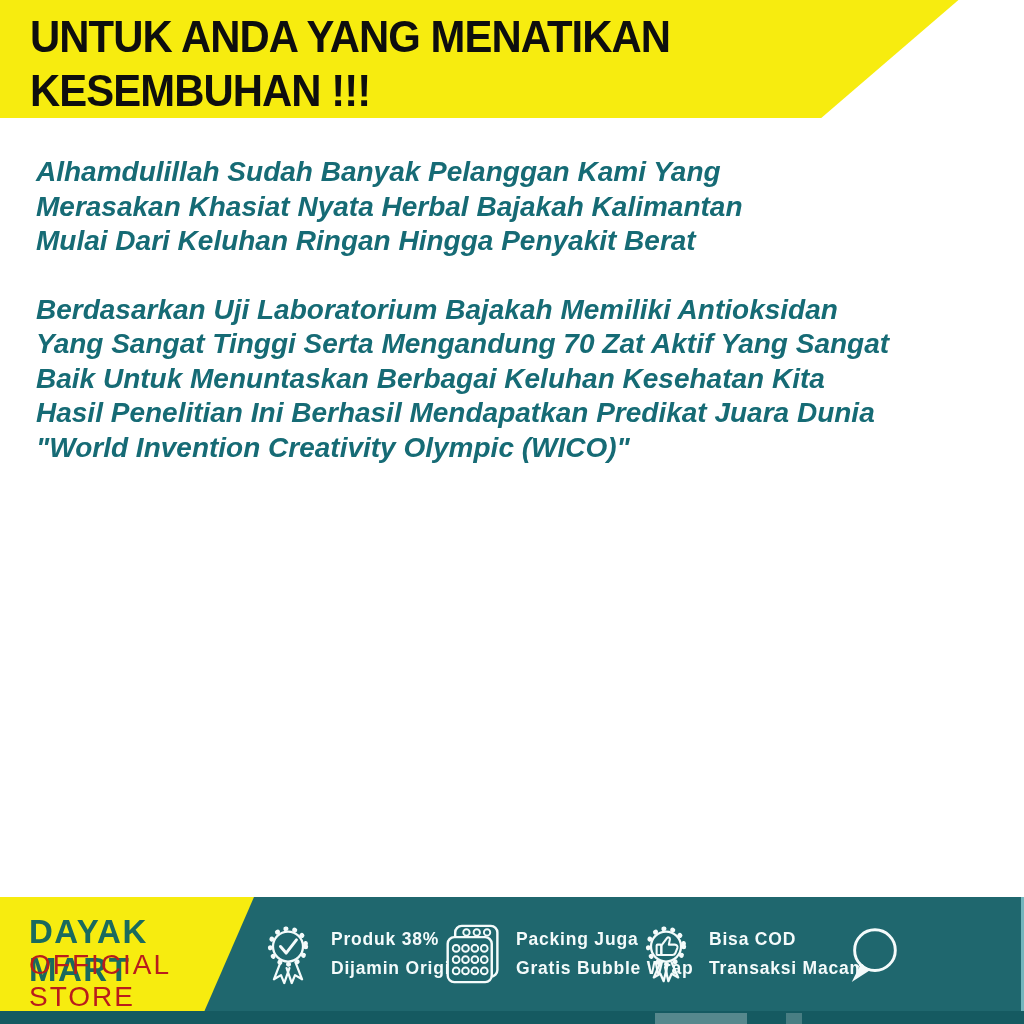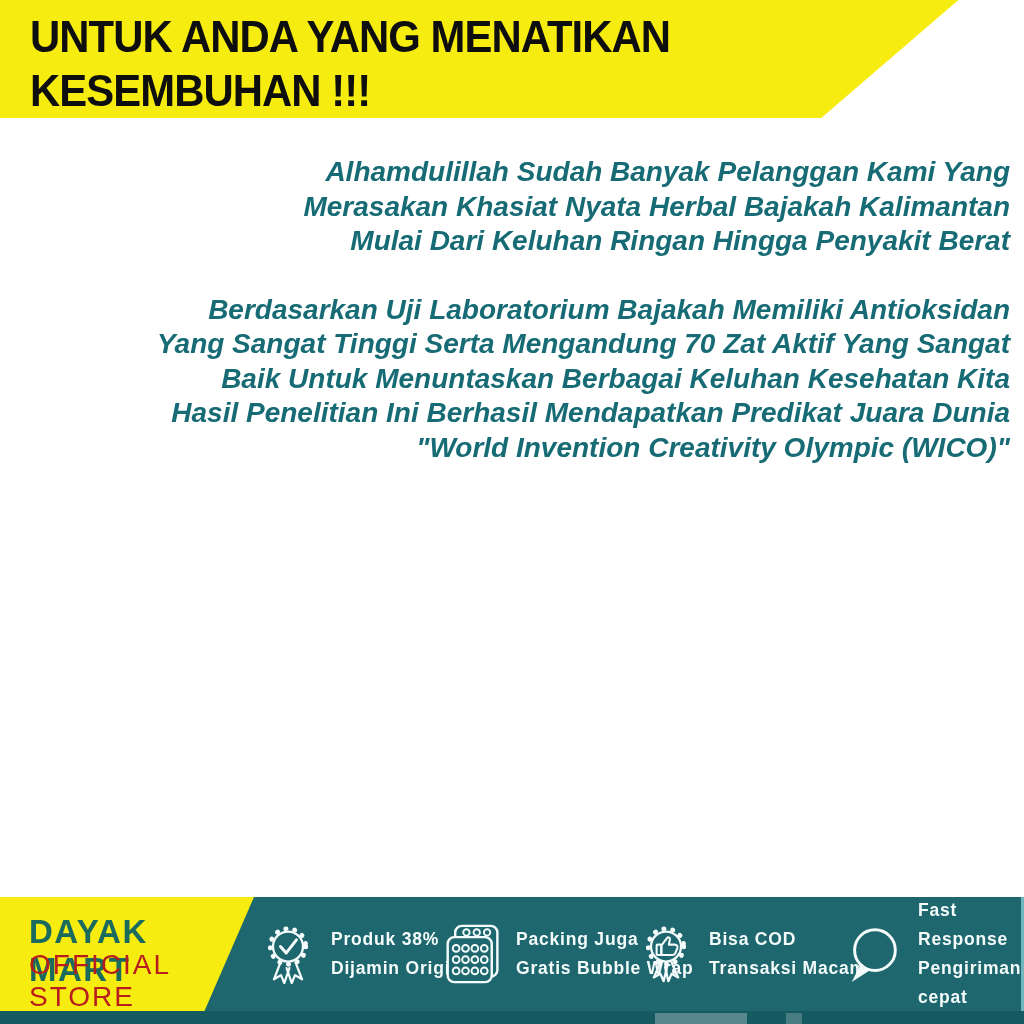--- a/index.html
+++ b/index.html
@@ -13,21 +13,21 @@
     clip-path:polygon(0 0,93.6% 0,80.2% 100%,0 100%);}
   .header-title{position:absolute;top:10px;left:30px;width:900px;
     font-weight:900;font-size:45px;line-height:54px;color:#0e0e0e;
     letter-spacing:-1px;transform:scaleX(0.93);transform-origin:left top;
     white-space:pre-line;}
 
   
   .body-copy{position:absolute;top:118px;left:32px;width:978px;
     color:#166b75;font-style:italic;font-weight:bold;
     font-size:28px;line-height:34.5px;}
-  .body-copy p{margin:0 0 34px 4px;white-space:pre-line;text-align:right;}
+  .body-copy p{margin:0 0 34px 4px;white-space:pre-line;}
   .body-copy p:first-child{margin-top:37px;}
 
   
   .footer-band{position:absolute;top:897px;left:0;width:1024px;height:114px;
     background:#1f676e;}
   .footer-band .right-edge{position:absolute;top:0;right:0;width:3px;height:114px;
     background:#8fd0d8;opacity:.75;}
   .store-flag{position:absolute;top:0;left:0;width:254px;height:114px;
     background:#f7ec0f;clip-path:polygon(0 0,100% 0,80.5% 100%,0 100%);}
   .store-name{position:absolute;top:16px;left:29px;
@@ -137,22 +137,20 @@
 Transaksi Macam</span>
     </div>
 
     <div class="feature feat-4">
       <span class="f-icon">
         <svg width="62" height="64" viewBox="0 0 64 66">
           <circle class="stroke-ic" cx="33" cy="29" r="21" stroke-width="3"></circle>
           <path d="M18 44 L9 62 L29 49 Z" fill="#f4fbfb"></path>
         </svg>
       </span>
-      <span class="f-text">Fast Response
-Pengiriman cepat</span>
     </div>
 
     <div class="right-edge"></div>
   </div>
 
   <div class="bottom-bar">
     <div class="hl1"></div>
     <div class="hl2"></div>
   </div>
 

